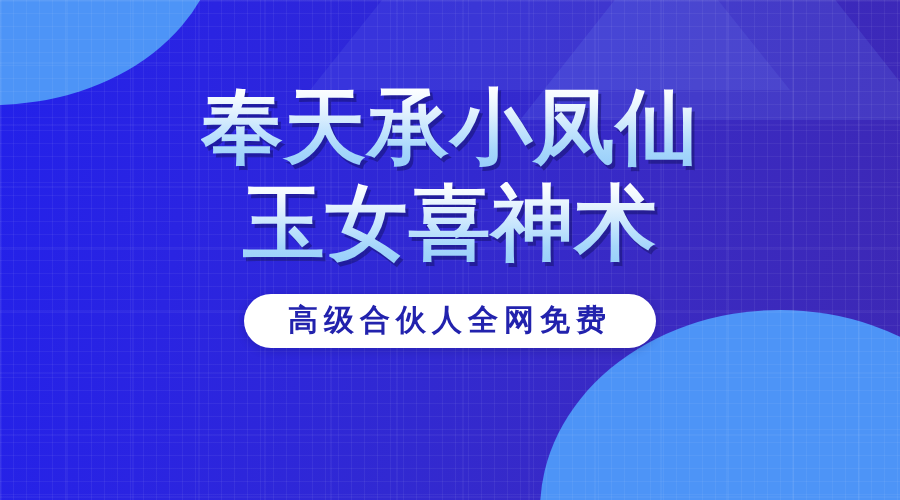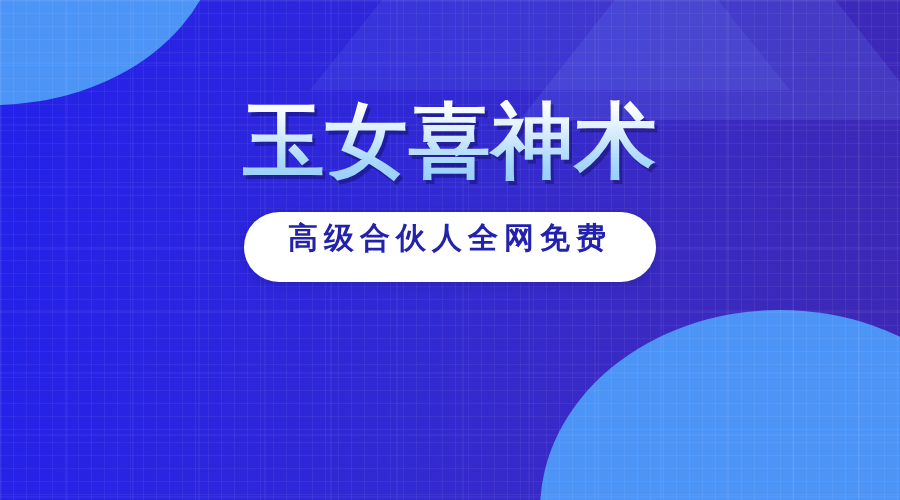--- a/index.html
+++ b/index.html
@@ -124,21 +124,21 @@
     -webkit-text-fill-color:transparent;
     filter:drop-shadow(3px 4px 0px rgba(16,14,92,0.45));
   }
   .headline.line1{ font-size:82px; }
   .headline.line2{ font-size:82px; margin-top:14px;text-align:right; }
 
   .pill{
     margin-top:30px;
     background:#ffffff;
     border-radius:40px;
-    padding:11px 44px 29px 44px;
+    padding:11px 44px 13px 44px;
     box-shadow:0 2px 10px rgba(10,10,70,0.22);
     display:flex;
     align-items:center;
     justify-content:center;
   }
   .pill-text{
     font-family:"DejaVu Sans", sans-serif;
     font-weight:700;
     font-size:30px;
     line-height:1;
@@ -156,20 +156,21 @@
   <div class="blob-br"></div>
 
   <div class="peak peak-b"></div>
   <div class="peak peak-a"></div>
 
   <div class="grid-layer"></div>
   <div class="grid-layer-2"></div>
 
   <div class="content">
 
+    <div class="headline line1">奉天承小凤仙</div>
 
     <div class="headline line2">玉女喜神术</div>
 
     <div class="pill">
       <span class="pill-text">高级合伙人全网免费</span>
     </div>
 
   </div>
 </div>
 

